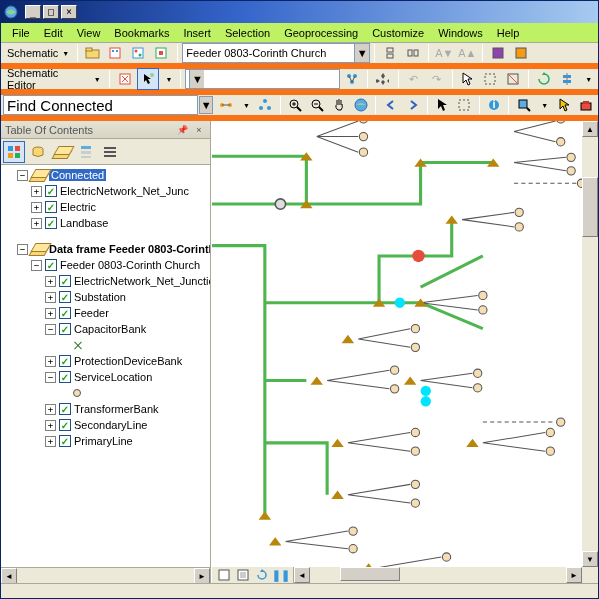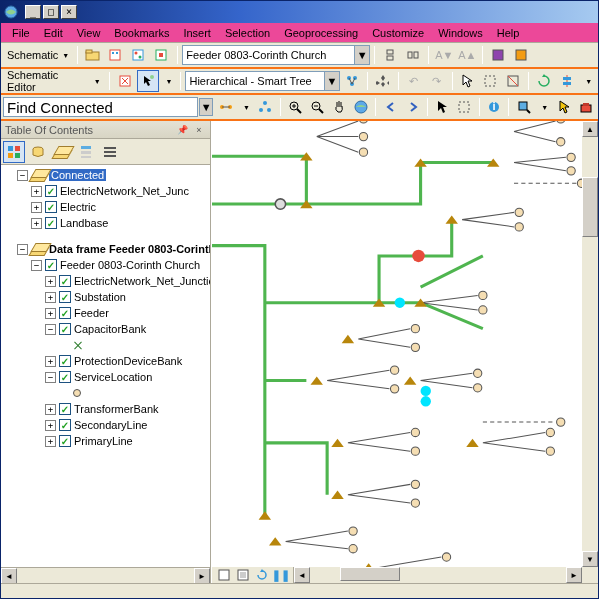--- a/index.html
+++ b/index.html
@@ -3,24 +3,24 @@
 <meta charset="utf-8">
 <style>
   * { box-sizing: border-box; margin: 0; padding: 0; font-family: Tahoma, sans-serif; font-size: 11px; }
   body { width: 599px; height: 599px; background: #ece9d8; overflow: hidden; border: 1px solid #0a246a; }
   
   .titlebar { height: 22px; background: linear-gradient(90deg, #0a246a 0%, #3565cb 40%, #a6caf0 100%); display: flex; align-items: center; padding: 0 2px; color: white; }
   .titlebar .icon { width: 16px; height: 16px; margin-right: 4px; display:flex;align-items:center;justify-content:center;}
   .titlebar .title { flex: 1; font-weight: bold; font-size: 11px; }
   .titlebar .winbtn { width: 16px; height: 14px; background: #d4d0c8; border: 1px solid #fff; border-right-color:#404040;border-bottom-color:#404040; margin-left: 2px; display:flex;align-items:center;justify-content:center; font-family: monospace; font-size:10px; color:#000; line-height:1;}
   
-  .menubar { height: 20px; background: #ec4899; display: flex; align-items: center; padding: 0 4px; border-bottom: 1px solid #aca899; }
+  .menubar { height: 20px; background: #bef264; display: flex; align-items: center; padding: 0 4px; border-bottom: 1px solid #aca899; }
   .menubar .item { padding: 2px 7px; cursor: default; }
   
-  .toolbar { height: 26px; background: #ece9d8; display: flex; align-items: center; padding: 0 2px; border-bottom: 2px solid #f97316; gap:1px; }
+  .toolbar { height: 26px; background: #ece9d8; display: flex; align-items: center; padding: 0 2px; border-bottom: 6px solid #f97316; gap:1px; }
   .tb-btn { width: 22px; height: 22px; display: flex; align-items: center; justify-content: center; border: 1px solid transparent; cursor:default;}
   .tb-text { padding: 2px 4px; display:flex; align-items:center; gap:2px;}
   .tb-sep { width: 1px; height: 18px; background: #aca899; margin: 0 3px; border-right:1px solid #fff;}
   .tb-input { height: 20px; border: 1px solid #7f9db9; background: white; padding: 0 3px; font-size:15px;}
   .tb-select { height: 20px; border: 1px solid #7f9db9; background: white; display:flex; align-items:center; padding: 0 0 0 3px;}
   .tb-select .arrow { width:15px; height:18px; background:#d4d0c8; border-left:1px solid #7f9db9; display:flex;align-items:center;justify-content:center;}
   .dropdown-arrow { font-size: 7px; margin-left:2px; }
   
   .toc-header { height: 18px; background: linear-gradient(180deg,#e4e2d5,#d8d5c4); border-bottom: 1px solid #aca899; display:flex; align-items:center; padding:0 4px; color:#555;}
   .toc-header .spacer { flex:1; }
@@ -177,21 +177,20 @@
     </span>
   <span class="tb-btn" style="border:1px solid #316ac5;background:#d6e5f5;">
       <svg width="14" height="14">
         <path d="M3 2 L3 10 L5 8 L7 12 L9 11 L7 7 L10 7 Z" fill="#000"></path>
         <circle cx="11" cy="3" r="2" fill="#8fd28f"></circle>
       </svg>
     </span>
   <span class="tb-text dropdown-arrow">▼</span>
   <span class="tb-sep"></span>
   <div class="tb-select" style="width:155px;">
-    <span style="flex:1">Hierarchical - Smart Tree</span>
     <span class="arrow">▼</span>
   </div>
   <span class="tb-btn">
       <svg width="14" height="14">
         <circle cx="4" cy="4" r="2" fill="#3498db"></circle>
         <circle cx="10" cy="4" r="2" fill="#3498db"></circle>
         <circle cx="7" cy="10" r="2" fill="#3498db"></circle>
         <line x1="4" y1="4" x2="7" y2="10" stroke="#555"></line>
         <line x1="10" y1="4" x2="7" y2="10" stroke="#555"></line>
       </svg>

